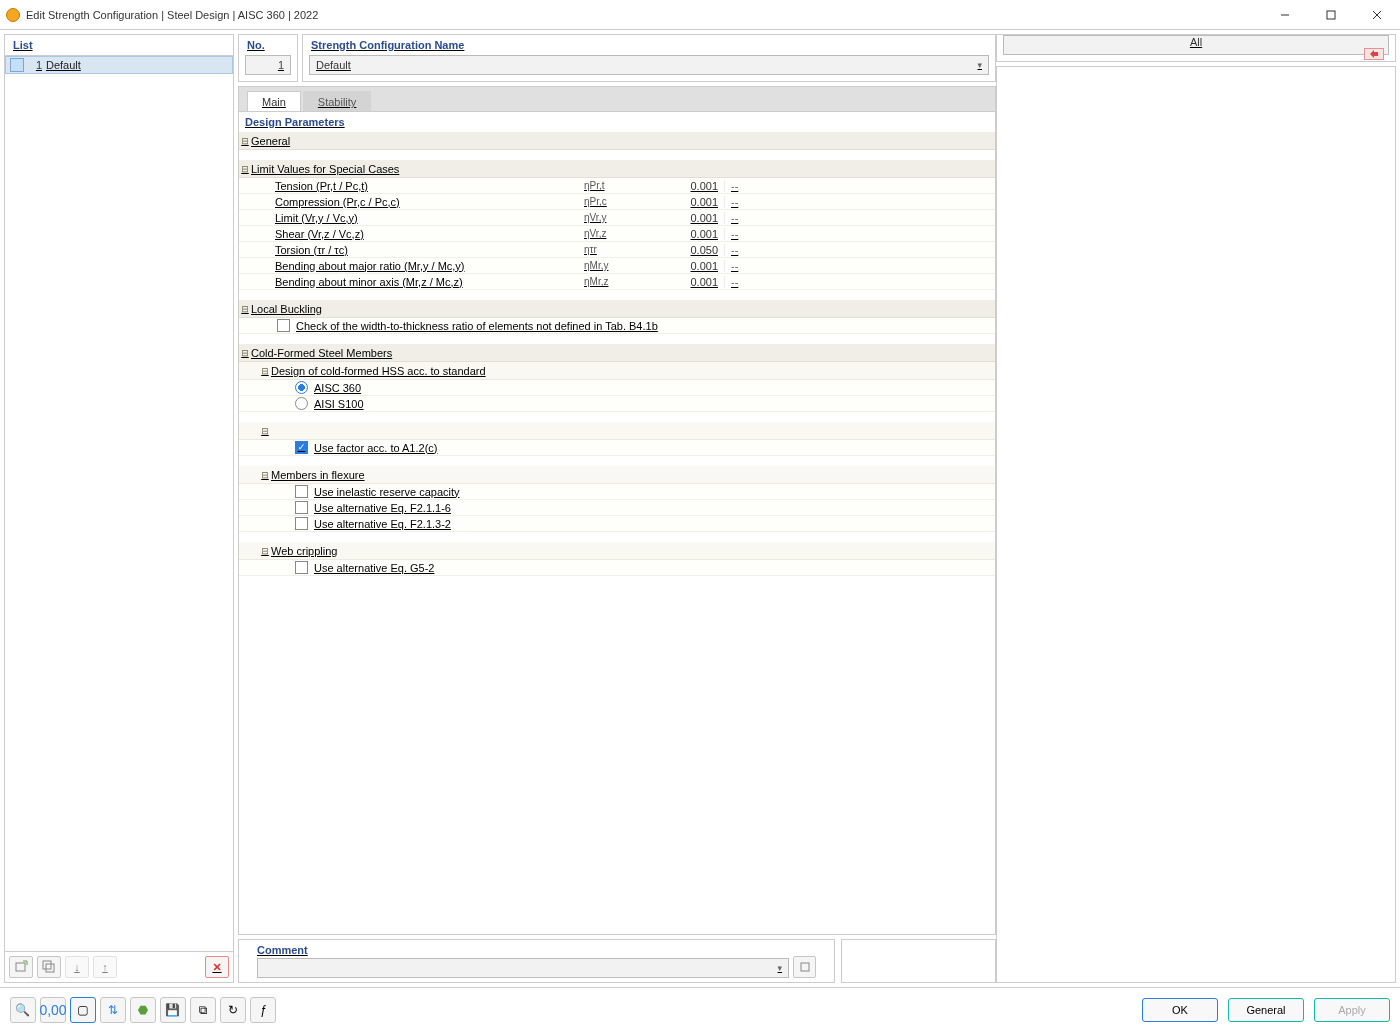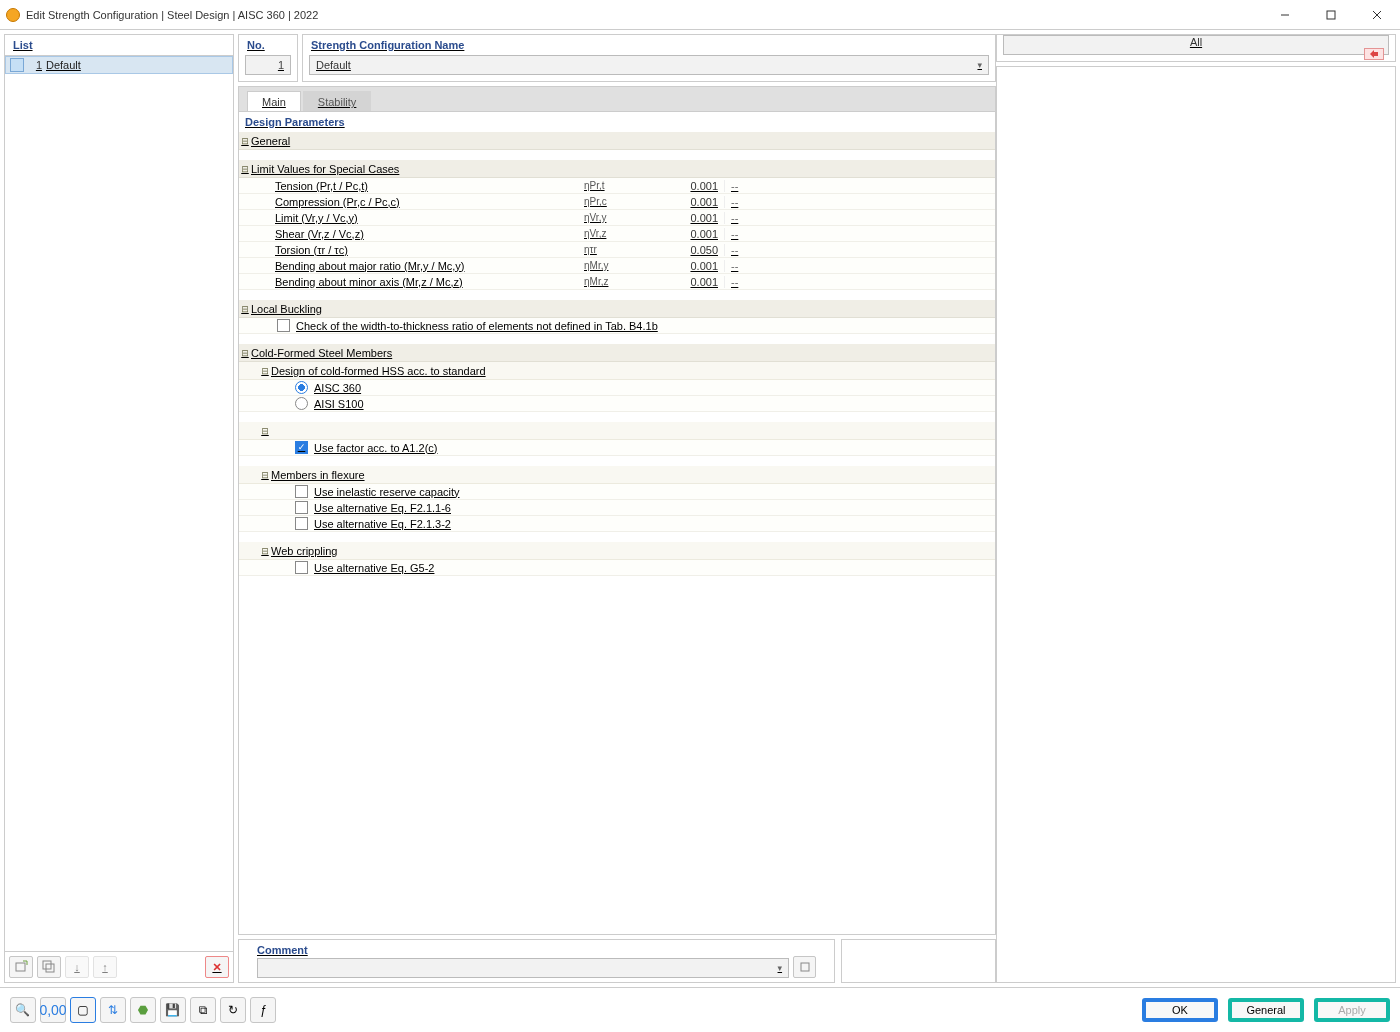--- a/index.html
+++ b/index.html
@@ -69,21 +69,21 @@
 .assigned-box { border: 1px solid #ccc; background: #fff; }
 .assigned-box .dropdown { margin: 0 6px 6px 6px; height: 20px; border: 1px solid #bbb; background: #f2f2f2; display: flex; align-items: center; padding: 0 4px; color: #333; flex-direction: column; }
 .assigned-box .dropdown .pick-icon { width: 14px; height: 14px; margin-right: 4px; background: linear-gradient(135deg,#e33,#fa6); border-radius: 2px; }
 .assigned-box .dropdown .pick-btn { margin-left: auto; width: 20px; height: 18px; border: 1px solid #e49494; background: #fde3e3; display: flex; align-items: center; justify-content: center; }
 .preview-area { flex: 1; border: 1px solid #ccc; margin-top: 4px; background: #fff; }
 
 
 .bottom-bar { height: 45px; border-top: 1px solid #ccc; display: flex; align-items: center; padding: 0 10px; gap: 4px; }
 .bottom-bar .toolbtn { width: 26px; height: 26px; border: 1px solid #c6c6c6; background: #f5f5f5; border-radius: 3px; display: flex; align-items: center; justify-content: center; font-size: 12px; }
 .bottom-bar .spacer { flex: 1; }
-.bottom-bar .btn { min-width: 76px; height: 24px; border: 4px solid #14b8a6; background: #f8f8f8; border-radius: 3px; display: flex; align-items: center; justify-content: center; margin-left: 6px; }
+.bottom-bar .btn { min-width: 76px; height: 24px; border: 1px solid #14b8a6; background: #f8f8f8; border-radius: 3px; display: flex; align-items: center; justify-content: center; margin-left: 6px; }
 .bottom-bar .btn.primary { border-color: #2a7de1; }
 .bottom-bar .btn.disabled { color: #aaa; }
 </style>
 </head>
 <body>
 
 <div class="titlebar">
   <span class="app-icon"></span>
   <span class="title-text">Edit Strength Configuration | Steel Design | AISC 360 | 2022</span>
   <div class="winbtn">

